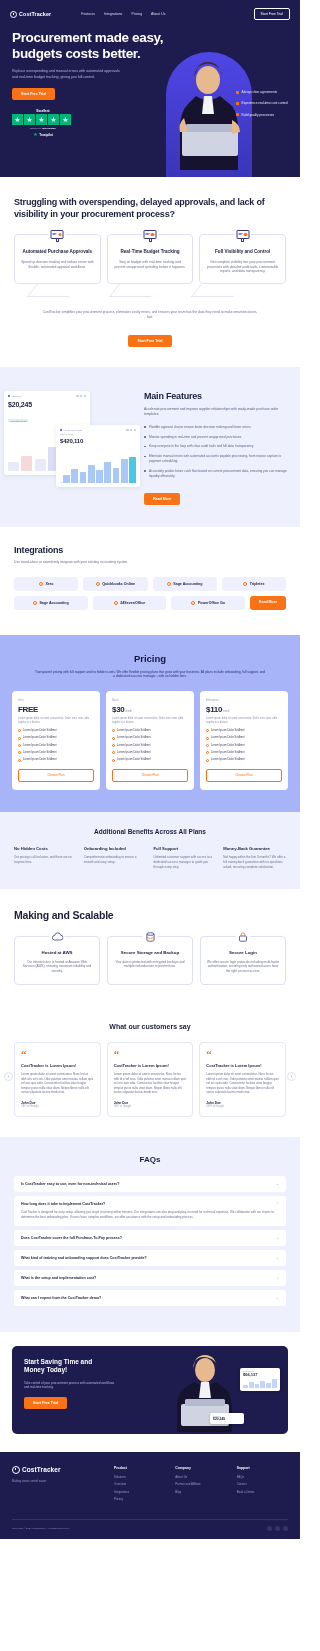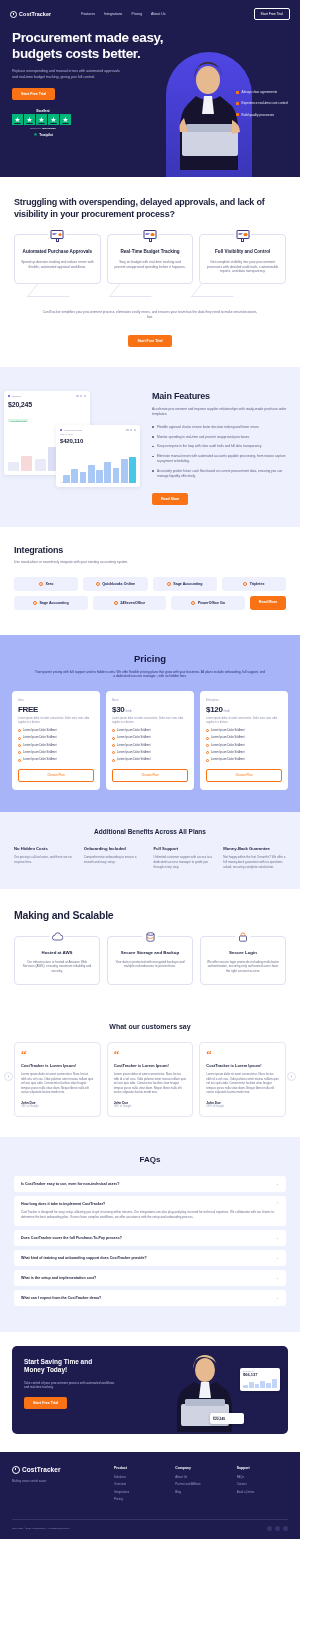--- a/index.html
+++ b/index.html
@@ -38,21 +38,21 @@
   .nav-links { display:flex; gap:9px; margin-left:30px; }
   .nav-links span { color:#dcdaf0; font-size:3.5px; }
   .nav-cta {
     margin-left:auto;
     border:0.7px solid #fff; border-radius:2px;
     color:#fff; font-size:3.4px;
     padding:2.6px 6px;
     background:transparent;
     white-space:nowrap;
   }
-  .hero-body { padding:8px 12px 0 12px; position:relative; z-index:3;text-decoration:underline; }
+  .hero-body { padding:8px 12px 0 12px; position:relative; z-index:3; }
   h1.hero-title {
     color:#fff; font-size:13.5px; line-height:1.2;
     font-weight:bold; letter-spacing:-0.35px;
     width:175px;
   }
   .hero-sub {
     color:#b9b6dd; font-size:3.6px; line-height:1.55;
     margin-top:7px; width:110px;
   }
   .btn-orange {
@@ -133,21 +133,21 @@
   .chev-band { position:relative; height:13px; }
   .chev {
     position:absolute; top:0; width:42px; height:13px;
     border-left:0.6px solid #e2e4f4; border-bottom:0.6px solid #e2e4f4;
     transform:skewX(-38deg);
   }
 
   
   .features {
     background:#eef1fd; padding:18px 12px 22px;
-    display:flex; gap:20px;
+    display:flex; gap:12px;
   }
   .feat-visual { width:120px; position:relative; height:105px; }
   .mini-card {
     position:absolute; background:#fff; border-radius:3px;
     box-shadow:0 1px 4px rgba(40,44,90,.10);
     padding:4px;
   }
   .mc1 { left:-8px; top:6px; width:86px; height:84px; }
   .mc2 { left:44px; top:40px; width:84px; height:62px; }
   .mc-head { display:flex; align-items:center; gap:2px; }
@@ -613,21 +613,21 @@
         <div class="plan-feat">
             <span class="pf-ico"></span>
             <span class="pf-t">Lorem Ipsum Dolor Sit Amet</span>
           </div>
         <div class="plan-btn">Choose Plan</div>
       </div>
 
       <div class="plan">
         <div class="plan-tier">Enterprise</div>
         <div class="plan-price">
-          <span>$120</span><small>/month</small>
+          <span>$110</span><small>/month</small>
         </div>
         <div class="plan-desc">Lorem ipsum dolor sit amet consectetur. Dolor nunc nunc odio sagittis in a dictum.</div>
         <div class="plan-feat">
             <span class="pf-ico"></span>
             <span class="pf-t">Lorem Ipsum Dolor Sit Amet</span>
           </div>
         <div class="plan-feat">
             <span class="pf-ico"></span>
             <span class="pf-t">Lorem Ipsum Dolor Sit Amet</span>
           </div>

